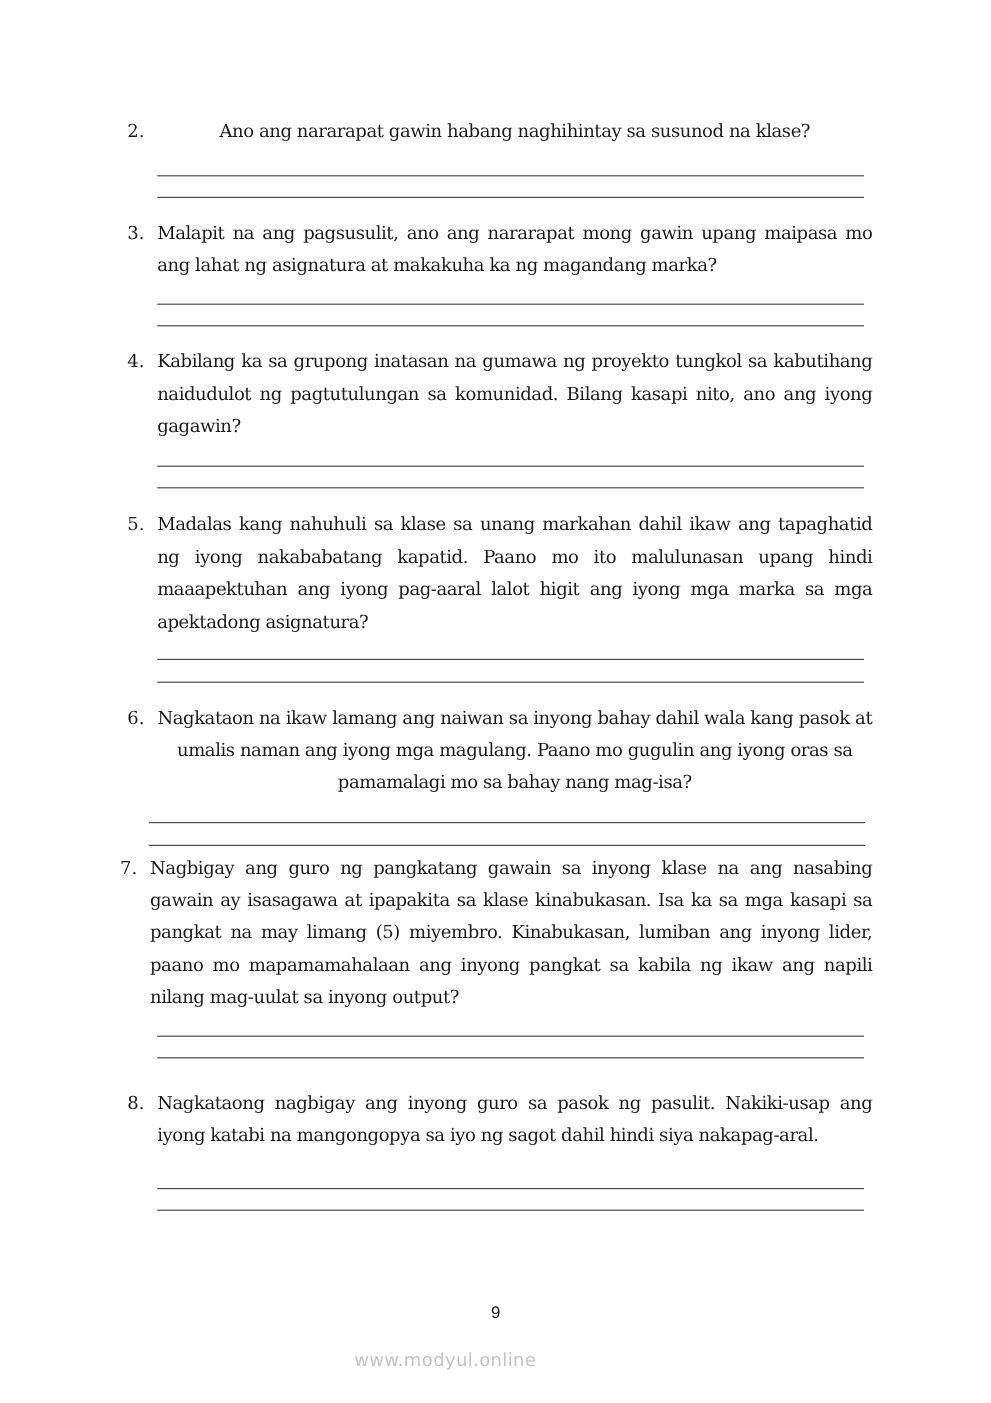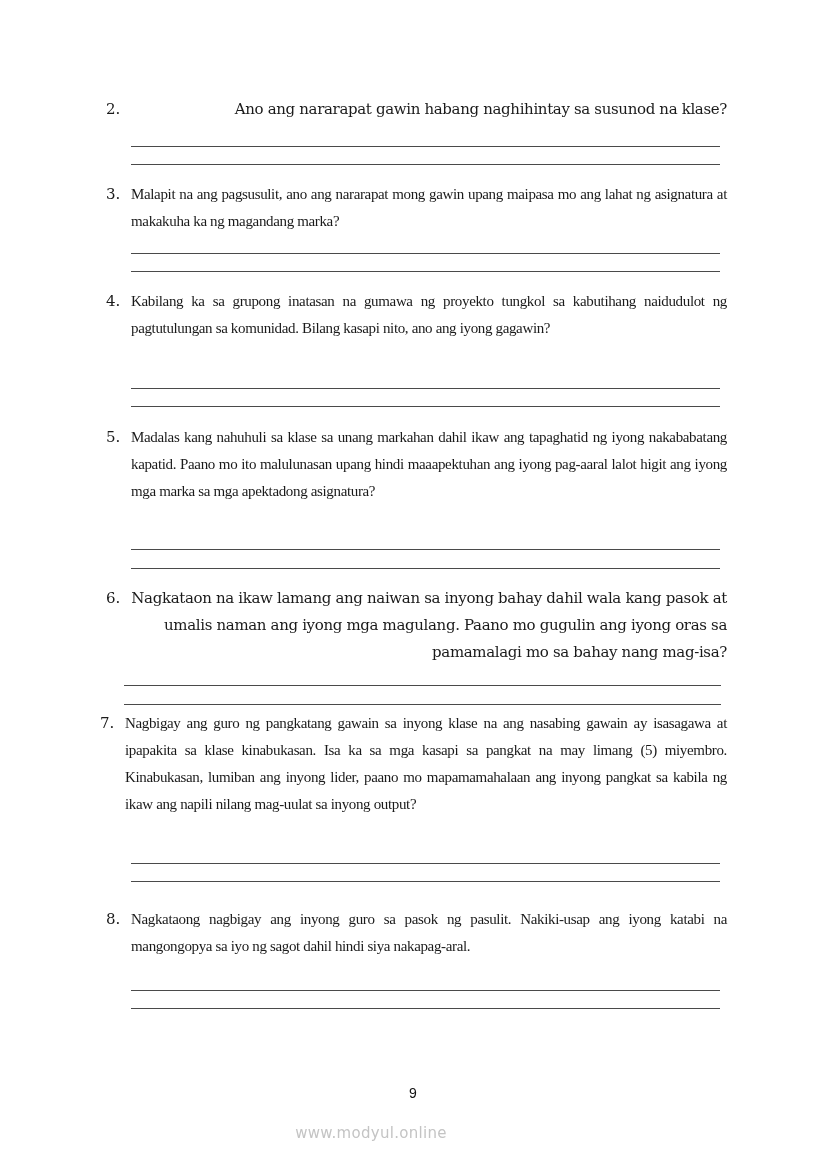--- a/index.html
+++ b/index.html
@@ -35,21 +35,21 @@
     .q-text {
       position: absolute;
       left: 131px;
       width: 596px;
       font-size: 15px;
       line-height: 27px;
       text-align: justify;
       letter-spacing: -0.35px;
       word-spacing: 0px;
     }
-    .q-text.last-left { text-align: justify; text-align-last: left; font-family: Liberation Serif, serif; }
+    .q-text.last-left { text-align: justify; text-align-last: left; }
     .answer-line {
       position: absolute;
       height: 0;
       border-top: 1.3px solid #4a4a4a;
       width: 589px;
       left: 131px;
     }
     .answer-line.wide {
       left: 124px;
       width: 597px;
@@ -76,21 +76,21 @@
       letter-spacing: 0.3px;
     }
   </style>
 </head>
 <body>
 
 <div class="page">
 
   <div class="question" style="top:96px;">
     <span class="q-num" style="left:106px;">2.</span>
-    <div class="q-text" style="text-align:right;">Ano ang nararapat gawin habang naghihintay sa susunod na klase?</div>
+    <div class="q-text" style="text-align:center;">Ano ang nararapat gawin habang naghihintay sa susunod na klase?</div>
   </div>
   <div class="answer-line" style="top:146px;"></div>
   <div class="answer-line" style="top:164px;"></div>
 
   <div class="question" style="top:181px;">
     <span class="q-num" style="left:106px;">3.</span>
     <div class="q-text last-left">Malapit na ang pagsusulit, ano ang nararapat mong gawin upang maipasa mo ang lahat ng asignatura at makakuha ka ng magandang marka?</div>
   </div>
   <div class="answer-line" style="top:253px;"></div>
   <div class="answer-line" style="top:271px;"></div>
@@ -104,21 +104,21 @@
 
   <div class="question" style="top:424px;">
     <span class="q-num" style="left:106px;">5.</span>
     <div class="q-text last-left">Madalas kang nahuhuli sa klase sa unang markahan dahil ikaw ang tapaghatid ng iyong nakababatang kapatid. Paano mo ito malulunasan upang hindi maaapektuhan ang iyong pag-aaral lalot higit ang iyong mga marka sa mga apektadong asignatura?</div>
   </div>
   <div class="answer-line" style="top:549px;"></div>
   <div class="answer-line" style="top:568px;"></div>
 
   <div class="question" style="top:585px;">
     <span class="q-num" style="left:106px;">6.</span>
-    <div class="q-text" style="text-align:right;">Nagkataon na ikaw lamang ang naiwan sa inyong bahay dahil wala kang pasok at umalis naman ang iyong mga magulang. Paano mo gugulin ang iyong oras sa pamamalagi mo sa bahay nang mag-isa?</div>
+    <div class="q-text" style="text-align:center;">Nagkataon na ikaw lamang ang naiwan sa inyong bahay dahil wala kang pasok at umalis naman ang iyong mga magulang. Paano mo gugulin ang iyong oras sa pamamalagi mo sa bahay nang mag-isa?</div>
   </div>
   <div class="answer-line wide" style="top:685px;"></div>
   <div class="answer-line wide" style="top:704px;"></div>
 
   <div class="question" style="top:710px;">
     <span class="q-num" style="left:100px;">7.</span>
     <div class="q-text last-left" style="left:125px; width:602px;">Nagbigay ang guro ng pangkatang gawain sa inyong klase na ang nasabing gawain ay isasagawa at ipapakita sa klase kinabukasan. Isa ka sa mga kasapi sa pangkat na may limang (5) miyembro. Kinabukasan, lumiban ang inyong lider, paano mo mapamamahalaan ang inyong pangkat sa kabila ng ikaw ang napili nilang mag-uulat sa inyong output?</div>
   </div>
   <div class="answer-line" style="top:863px;"></div>
   <div class="answer-line" style="top:881px;"></div>

